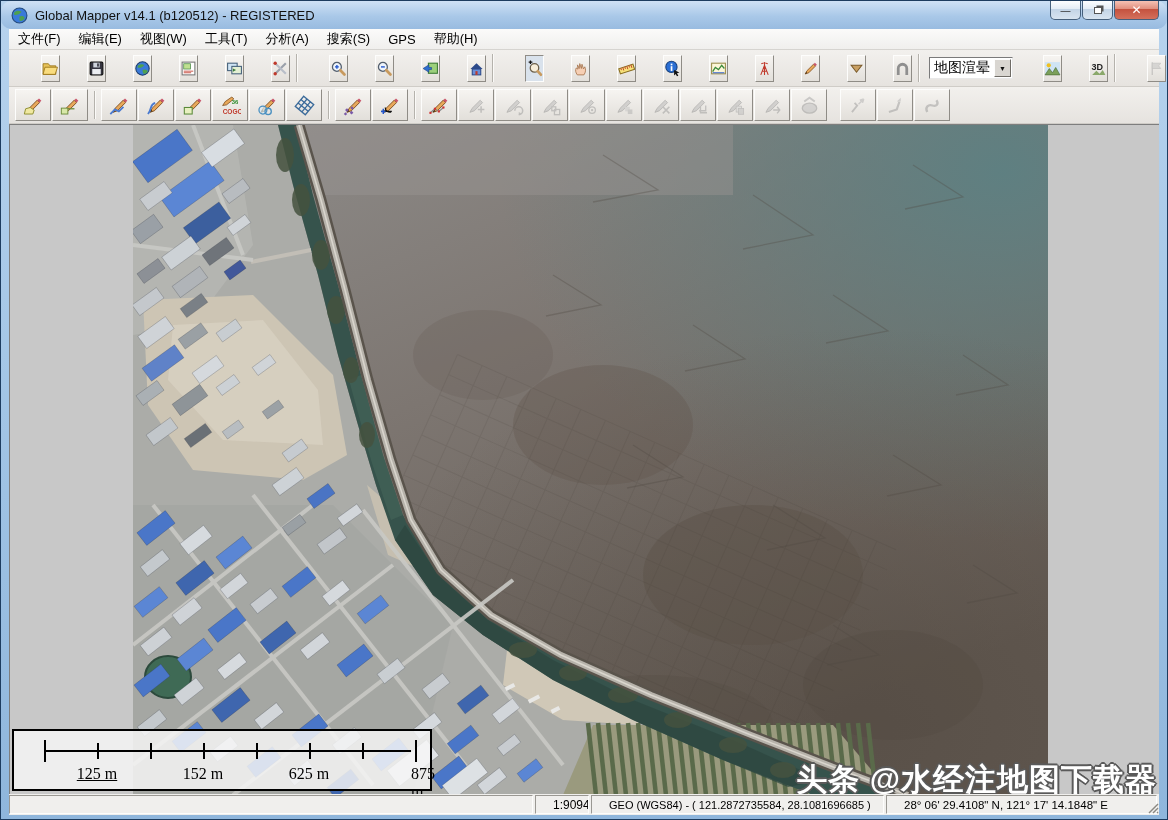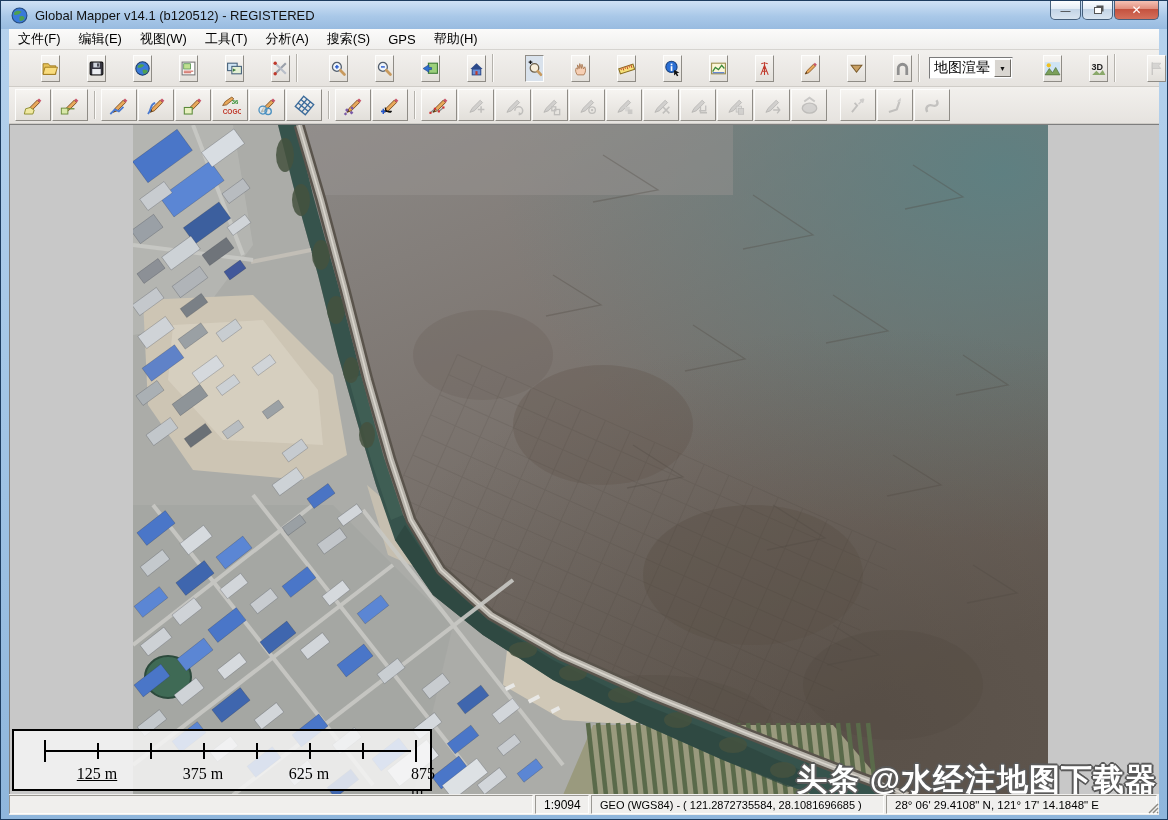--- a/index.html
+++ b/index.html
@@ -6,21 +6,21 @@
   html,body { width:1168px; height:820px; overflow:hidden; }
   body { font-family:"Liberation Sans","DejaVu Sans",sans-serif; background:#6b8cab; position:relative; }
 
   
   #win { position:absolute; inset:0; background:linear-gradient(#b7d3ee,#9ec2e4 60%,#8fb6dc);
          border:1px solid #1d3c5f; }
 
   
   #titlebar { position:absolute; left:0; right:0; top:0; height:28px;
         background:linear-gradient(#cfe1f5,#a9c8e8 55%,#98bbe0);
-        display:flex; align-items:center; padding-left:10px; }
+        display:flex; align-items:center; padding-left:10px;border-radius:10px; }
   #title-text { font-size:13px; color:#111; margin-left:7px; }
   .win-btns { position:absolute; right:8px; top:0; display:flex; }
   .wbtn { width:31px; height:19px; border:1px solid #46607c; border-top:none;
         border-radius:0 0 5px 5px; margin-left:1px;
         background:linear-gradient(#fdfeff,#e3ecf5 45%,#c3d4e6 46%,#d8e4f0);
         display:flex; align-items:center; justify-content:center;
         font-size:10px; color:#333; cursor:default; }
   .wbtn.close { width:45px; background:linear-gradient(#f5c1b4,#e08d7c 45%,#c4523f 46%,#d4705c);
         color:#fff; font-weight:bold; font-size:12px; }
   .restore-glyph { width:8px; height:7px; border:1px solid #555; background:#fff; box-shadow:2px -2px 0 -0.5px #555; }
@@ -69,21 +69,21 @@
 
   
   #watermark { position:absolute; right:2px; top:634px; font-size:31px; font-weight:bold; color:#fff;
         letter-spacing:1px; white-space:nowrap;
         text-shadow:-2px 0 #5a5a5a,2px 0 #5a5a5a,0 -2px #5a5a5a,0 2px #5a5a5a,-1px -1px #5a5a5a,1px 1px #5a5a5a,-1px 1px #5a5a5a,1px -1px #5a5a5a; }
 
   
   #statusbar { position:absolute; left:8px; right:8px; top:793px; height:21px;
         background:#f0efed; display:flex; align-items:center; font-size:12px; color:#000; }
   .sb-panel { height:19px; border:1px solid; border-color:#9a9893 #fdfdfc #fdfdfc #9a9893;
-        display:flex; align-items:center; padding:0 8px; margin-right:2px; white-space:nowrap; overflow:hidden; }
+        display:flex; align-items:center; padding:0 17px; margin-right:2px; white-space:nowrap; overflow:hidden; }
   #sb-empty { flex:1; }
   #sb-scale { width:54px; }
   #sb-proj { width:293px; font-size:11px; }
   #sb-coord { width:271px; font-size:11.5px; }
   #resize-grip { position:absolute; right:0; bottom:1px; width:14px; height:14px; }
 </style>
 </head>
 <body>
 
 <div id="win">
@@ -842,21 +842,21 @@
           <div class="tick" style="left: 83px; top: 12px; height: 16px;"></div>
           <div class="tick" style="left: 136px; top: 12px; height: 16px;"></div>
           <div class="tick" style="left: 189px; top: 12px; height: 16px;"></div>
           <div class="tick" style="left: 242px; top: 12px; height: 16px;"></div>
           <div class="tick" style="left: 295px; top: 12px; height: 16px;"></div>
           <div class="tick" style="left: 348px; top: 12px; height: 16px;"></div>
           <div class="tick" style="left: 401px; top: 9px; height: 22px;"></div>
         </div>
       <div id="scale-labels">
           <div class="scale-label" style="left: 83px; text-decoration: underline;">125 m</div>
-          <div class="scale-label" style="left: 189px;">375 m</div>
+          <div class="scale-label" style="left: 189px;">152 m</div>
           <div class="scale-label" style="left: 295px;">625 m</div>
           <div class="scale-label" style="left: 409px;">875 m</div>
         </div>
     </div>
 
     <div id="watermark">头条 @水经注地图下载器</div>
   </div>
 
   <div id="statusbar">
     <div class="sb-panel" id="sb-empty"></div>

